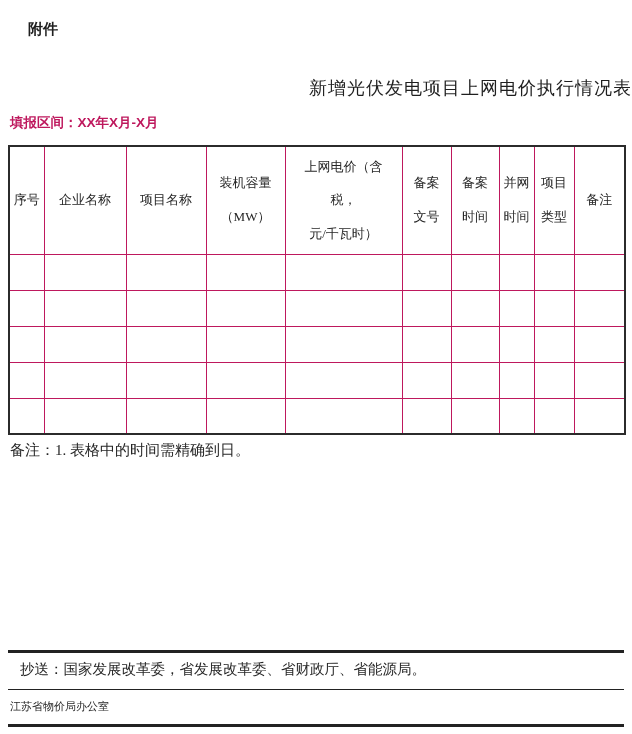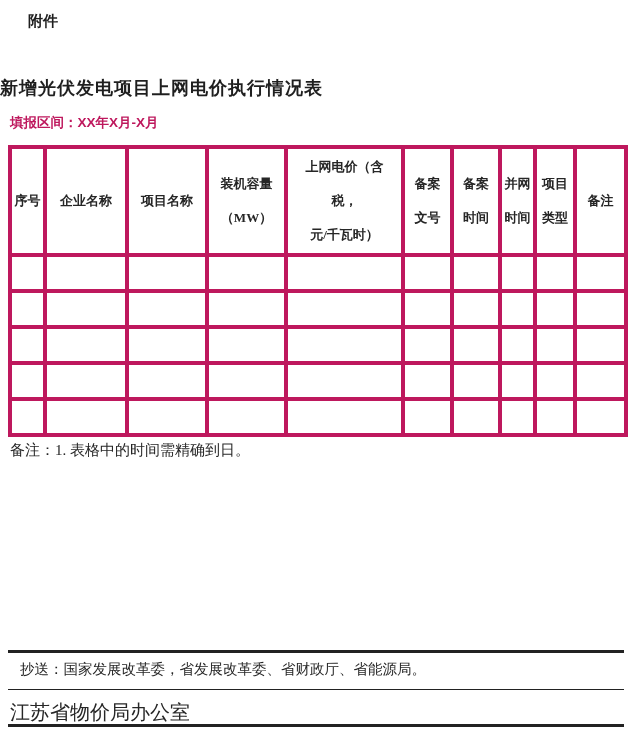--- a/index.html
+++ b/index.html
@@ -10,36 +10,36 @@
     width: 632px;
     height: 734px;
     background: #ffffff;
     color: #262626;
     font-family: "Liberation Serif", "DejaVu Serif", serif;
     position: relative;
     overflow: hidden;
   }
   .attachment {
     position: absolute;
-    top: 12px;
+    top: 20px;
     left: 20px;
     font-size: 15px;
     font-weight: bold;
     font-family: "Liberation Sans", sans-serif;
     color: #1f1f1f;
     padding-left: 8px;
   }
   .doc-title {
     position: absolute;
     top: 76px;
     left: 0;
     width: 100%;
-    text-align: left;
+    text-align: right;
     font-size: 18px;
-    font-weight: bold;
+    font-weight: normal;
     letter-spacing: 1px;
     color: #1f1f1f;
   }
   .period {
     position: absolute;
     top: 114px;
     left: 10px;
     font-size: 13.5px;
     font-weight: bold;
     font-family: "Liberation Sans", sans-serif;
@@ -49,25 +49,25 @@
     position: absolute;
     top: 145px;
     left: 8px;
     width: 616px;
     border-collapse: collapse;
     table-layout: fixed;
     border: 2px solid #2b2b2b;
   }
   table.price-table th,
   table.price-table td {
-    border: 4px solid #be185d;
+    border: 1px solid #be185d;
     padding: 0 2px;
     text-align: center;
     vertical-align: middle;
-    font-weight: bold;
+    font-weight: normal;
     font-size: 13px;
     color: #262626;
     overflow: hidden;
   }
   table.price-table thead tr {
     height: 108px;
   }
   table.price-table th {
     line-height: 2.6;
     white-space: pre-line;
@@ -107,21 +107,21 @@
     font-size: 14.5px;
     color: #262626;
   }
   .footer-row {
     position: absolute;
     top: 699px;
     left: 10px;
     right: 10px;
     display: flex;
     justify-content: space-between;
-    font-size: 20px;
+    font-size: 11px;
     color: #262626;
   }
 </style>
 </head>
 <body>
 
 <div class="attachment">附件</div>
 
 <div class="doc-title">新增光伏发电项目上网电价执行情况表</div>
 

